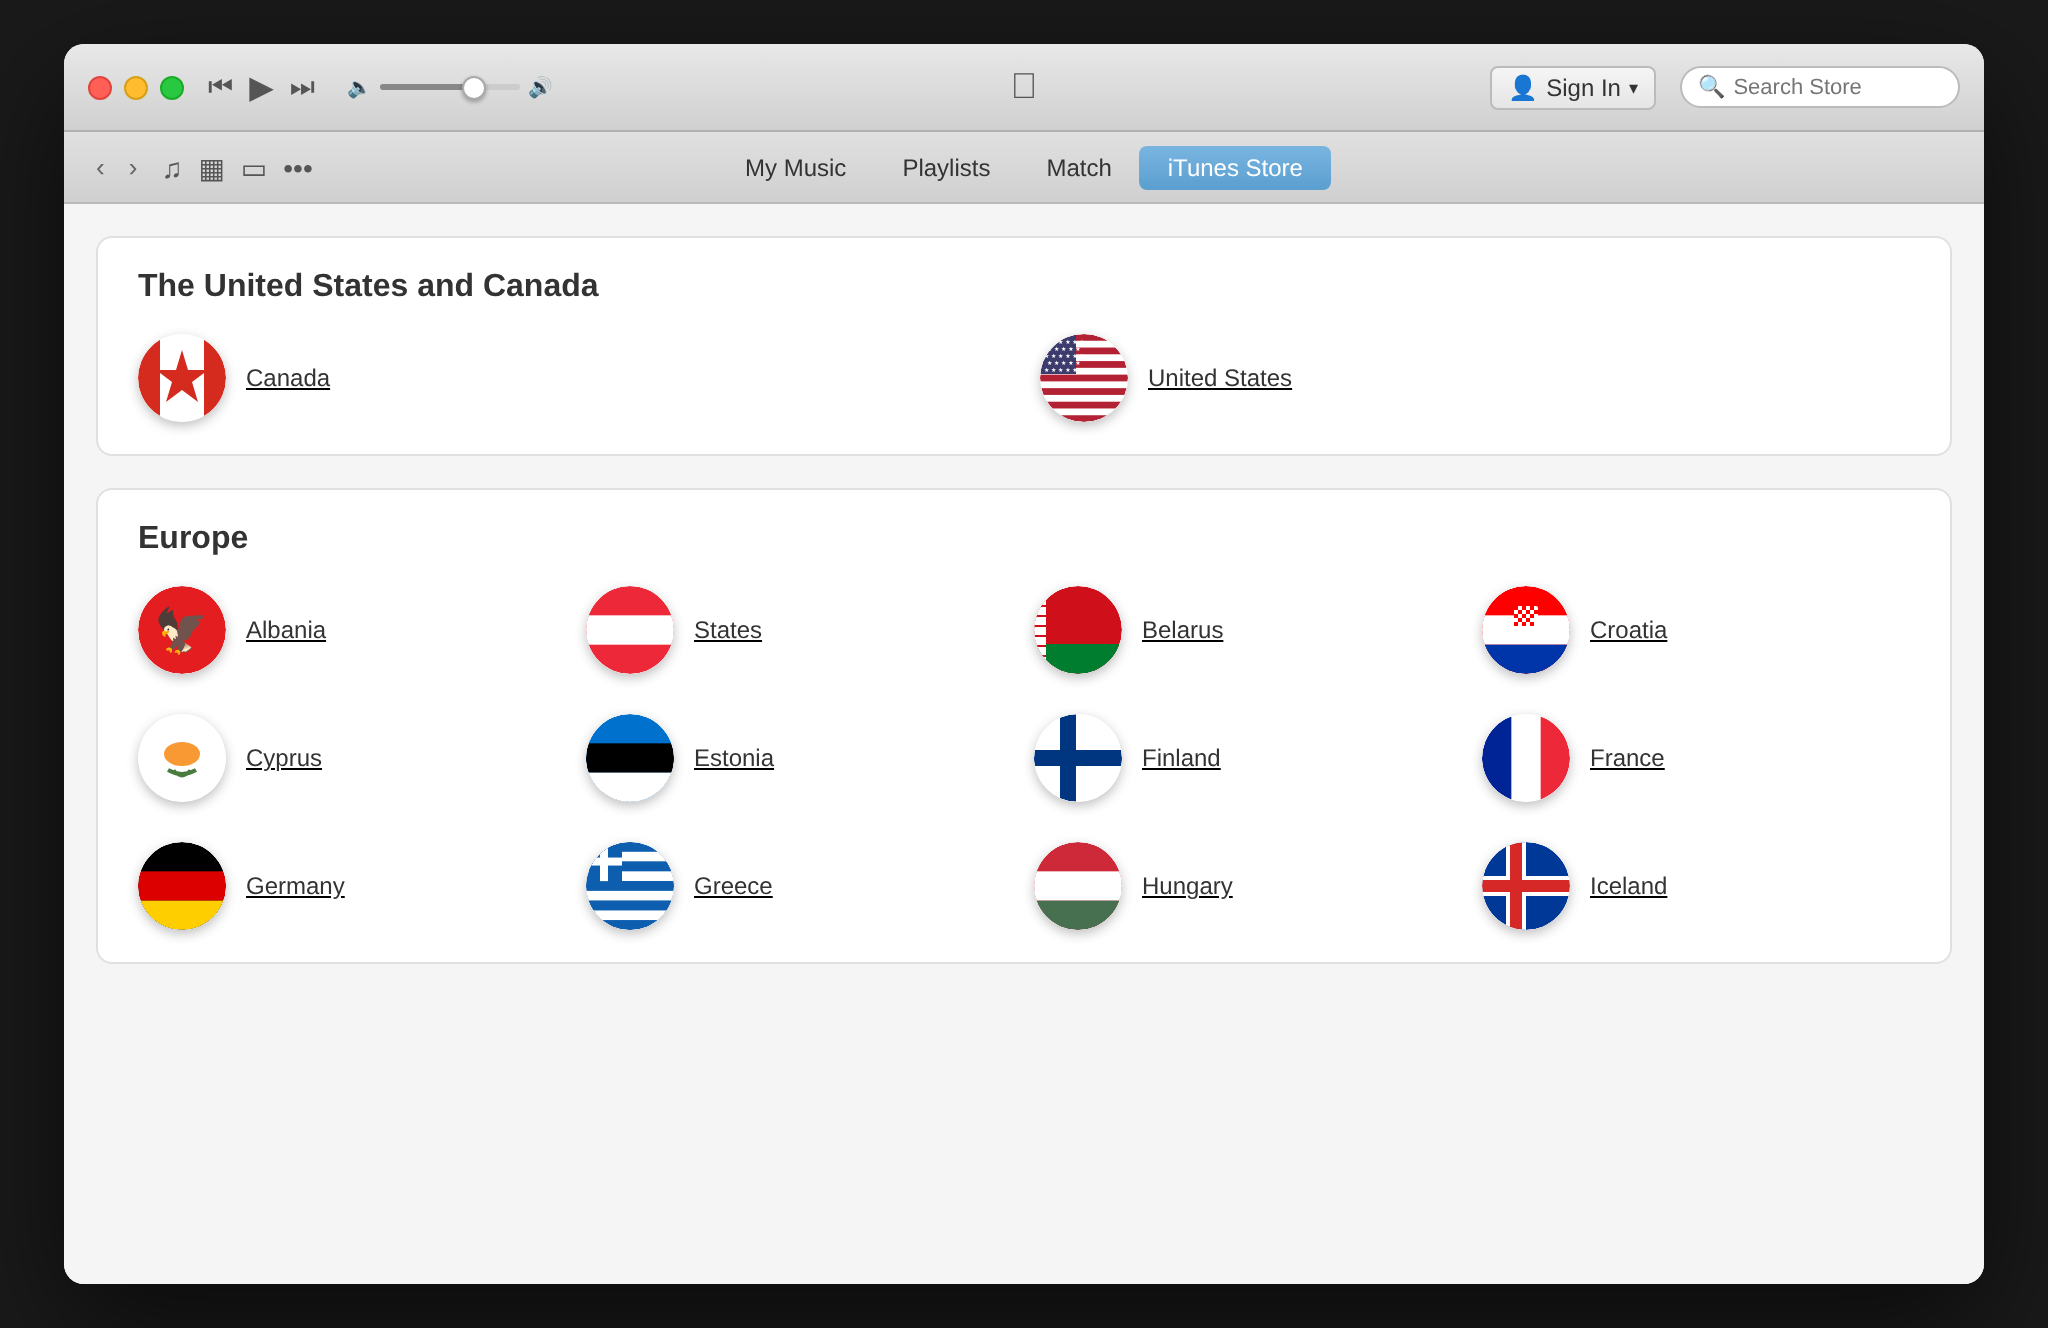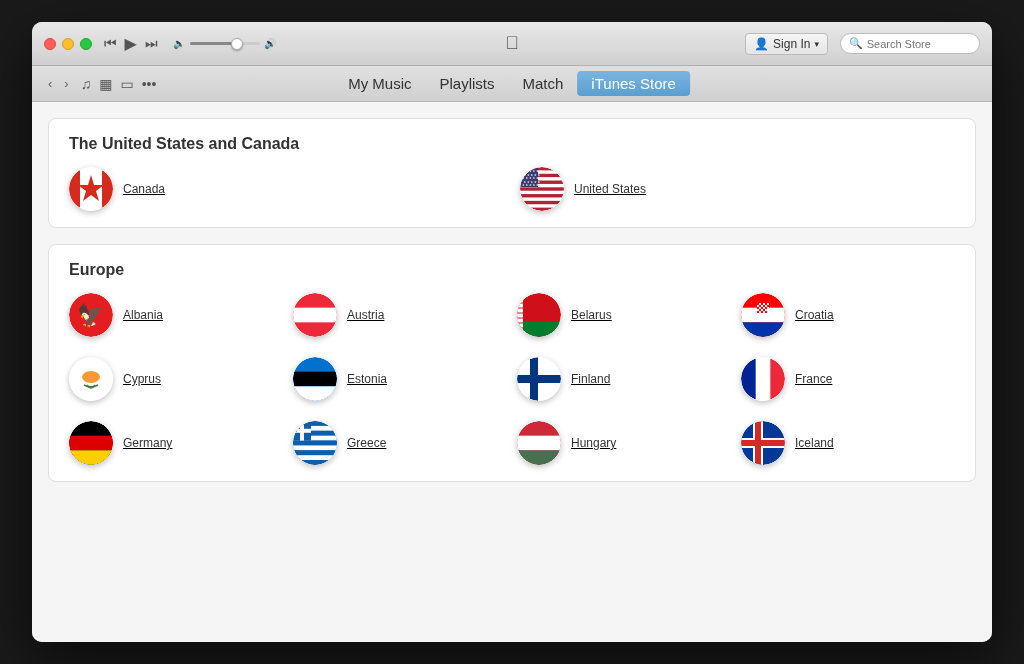--- a/index.html
+++ b/index.html
@@ -157,21 +157,21 @@
     }
     .nav-tabs {
       position: absolute;
       left: 50%;
       transform: translateX(-50%);
       display: flex;
       gap: 0;
       align-items: center;
     }
     .nav-tab {
-      font-size: 15px;
+      font-size: 12px;
       color: #333;
       padding: 4px 14px;
       cursor: pointer;
       border-radius: 4px;
     }
     .nav-tab.active {
       background: linear-gradient(to bottom, #7ab5e0, #5a9fd0);
       color: white;
       border-radius: 4px;
     }
@@ -373,21 +373,21 @@
                   <clipPath id="c-at">
                     <circle cx="22" cy="22" r="22"></circle>
                   </clipPath>
                 </defs>
               <g clip-path="url(#c-at)">
                 <rect width="44" height="44" fill="#ED2939"></rect>
                 <rect y="14.67" width="44" height="14.67" fill="white"></rect>
               </g>
             </svg>
           </div>
-          <span class="country-name">Austria</span>
+          <span class="country-name">States</span>
         </div>
 
         <div class="country-item">
           <div class="flag-circle">
             <svg class="flag-svg" viewBox="0 0 44 44" xmlns="http://www.w3.org/2000/svg">
               <defs>
                   <clipPath id="c-by">
                     <circle cx="22" cy="22" r="22"></circle>
                   </clipPath>
                 </defs>

